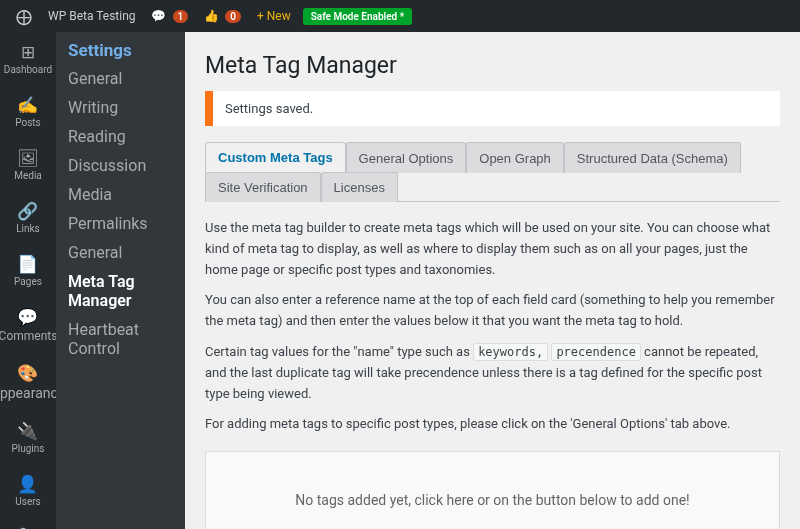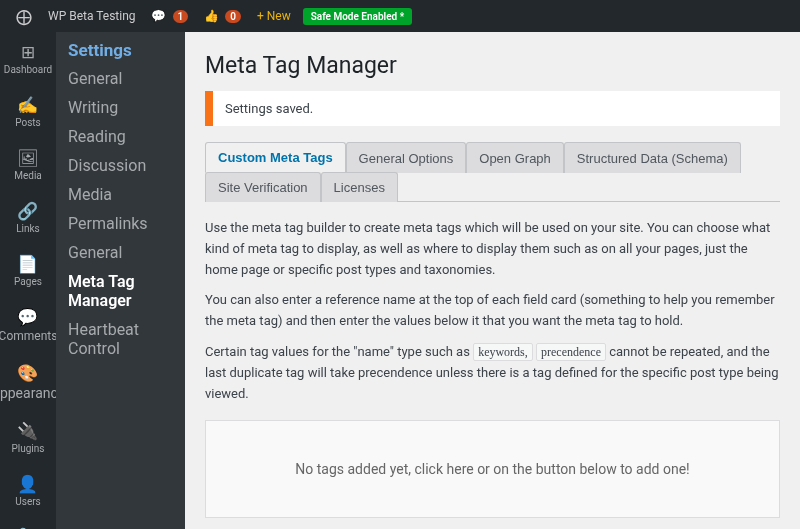--- a/index.html
+++ b/index.html
@@ -104,21 +104,21 @@
       padding: 7px 12px; border: 1px solid #c3c4c7; border-bottom: none;
       cursor: pointer; font-size: 13px; margin-bottom: -1px;
       border-radius: 3px 3px 0 0;
     }
     .nav-tab.active { background: #f0f0f1; color: #0073aa; border-bottom: 1px solid #f0f0f1; font-weight: 600; }
 
     .description-text {
       font-size: 13px; color: #3c434a; line-height: 1.6; margin-bottom: 10px;
     }
     .description-text code {
-      background: #f6f7f7; border: 1px solid #dcdcde; padding: 1px 4px; font-size: 12px; border-radius: 2px; font-family: Liberation Serif, serif;
+      background: #f6f7f7; border: 1px solid #dcdcde; padding: 1px 4px; font-size: 12px; border-radius: 2px;
     }
 
     .descriptions-wrap { margin-bottom: 16px; }
 
     
     .tags-empty-area {
       border: 1px solid #dcdcde; background: #f9f9f9;
       padding: 40px; text-align: center; margin-bottom: 16px; color: #666; font-size: 14px;
     }
   </style>
@@ -220,20 +220,21 @@
         <button class="nav-tab">Site Verification</button>
         <button class="nav-tab">Licenses</button>
       </div>
 
     <div class="descriptions-wrap">
       <p class="description-text">Use the meta tag builder to create meta tags which will be used on your site. You can choose what kind of meta tag to display, as well as where to display them such as on all your pages, just the home page or specific post types and taxonomies.</p>
       <p class="description-text">You can also enter a reference name at the top of each field card (something to help you remember the meta tag) and then enter the values below it that you want the meta tag to hold.</p>
       <p class="description-text">
         <span>Certain tag values for the "name" type such as </span><code>keywords,</code> <code>precendence</code><span> cannot be repeated, and the last duplicate tag will take precendence unless there is a tag defined for the specific post type being viewed.</span>
       </p>
+      <p class="description-text">For adding meta tags to specific post types, please click on the 'General Options' tab above.</p>
     </div>
 
     <div class="tags-empty-area">
       <span>No tags added yet, click here or on the button below to add one!</span>
     </div>
 
   </div>
 </div>
 
 </body></html>

